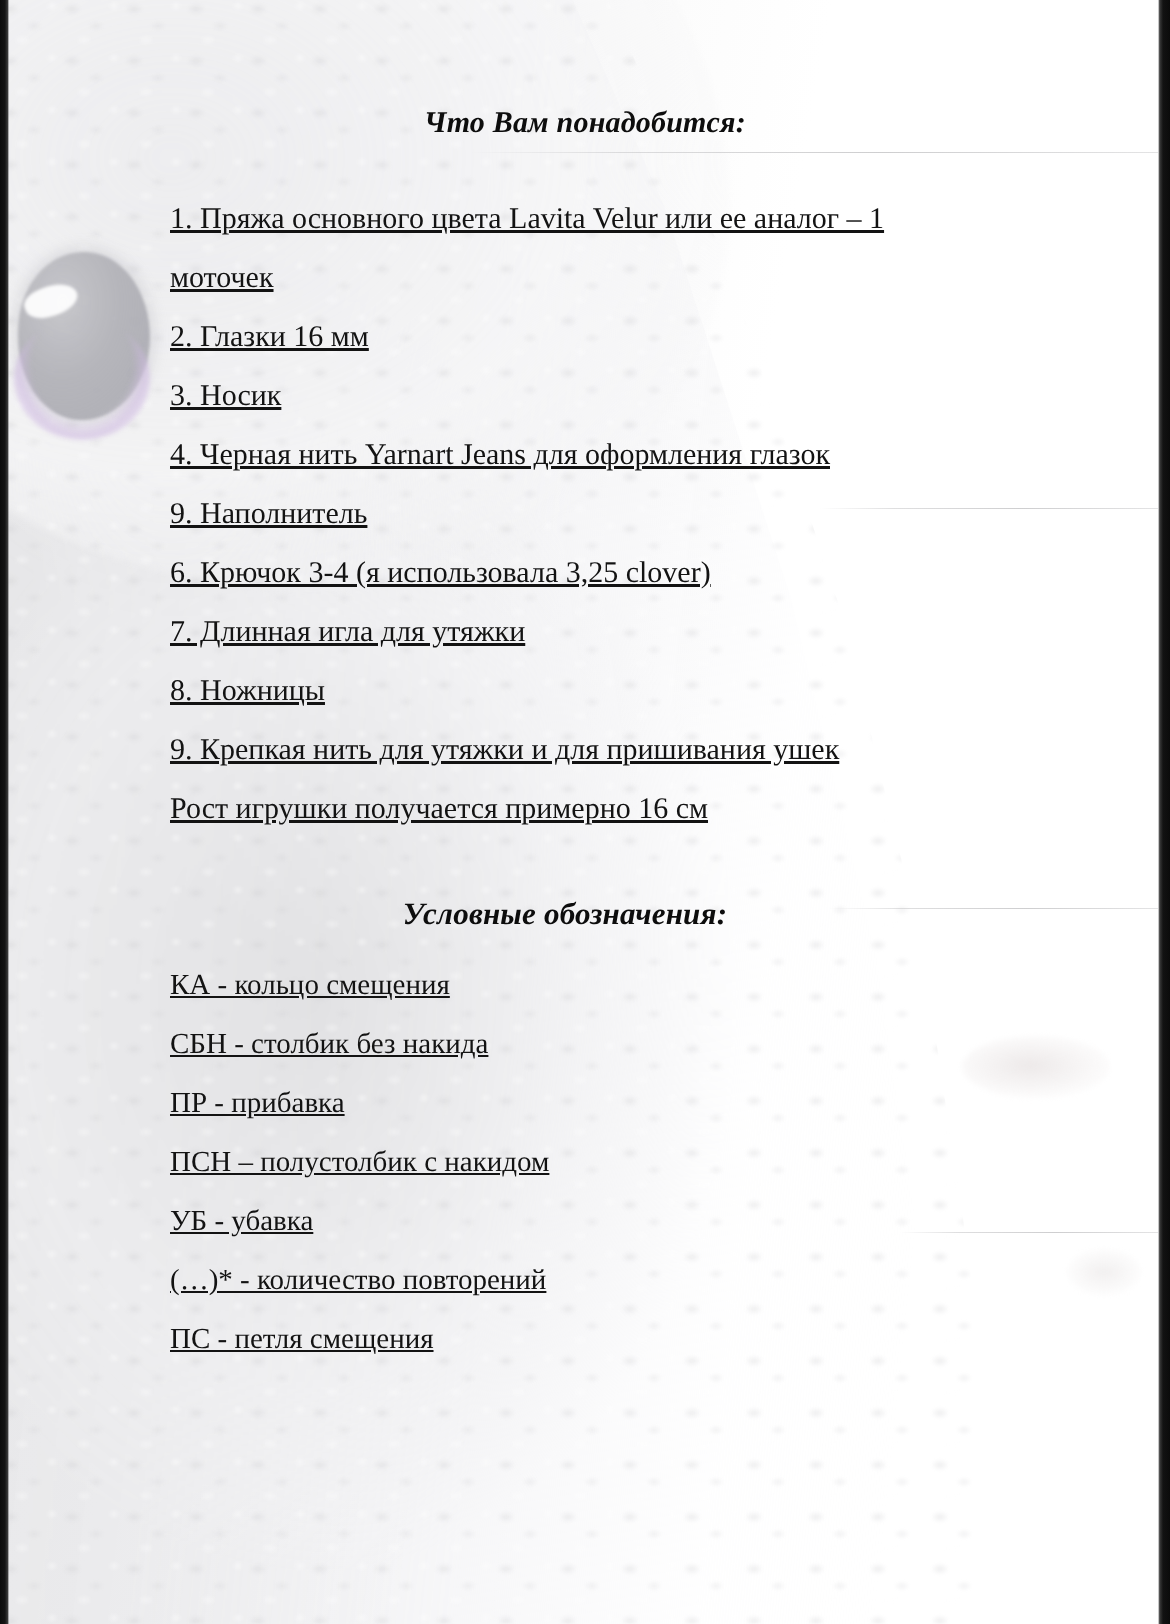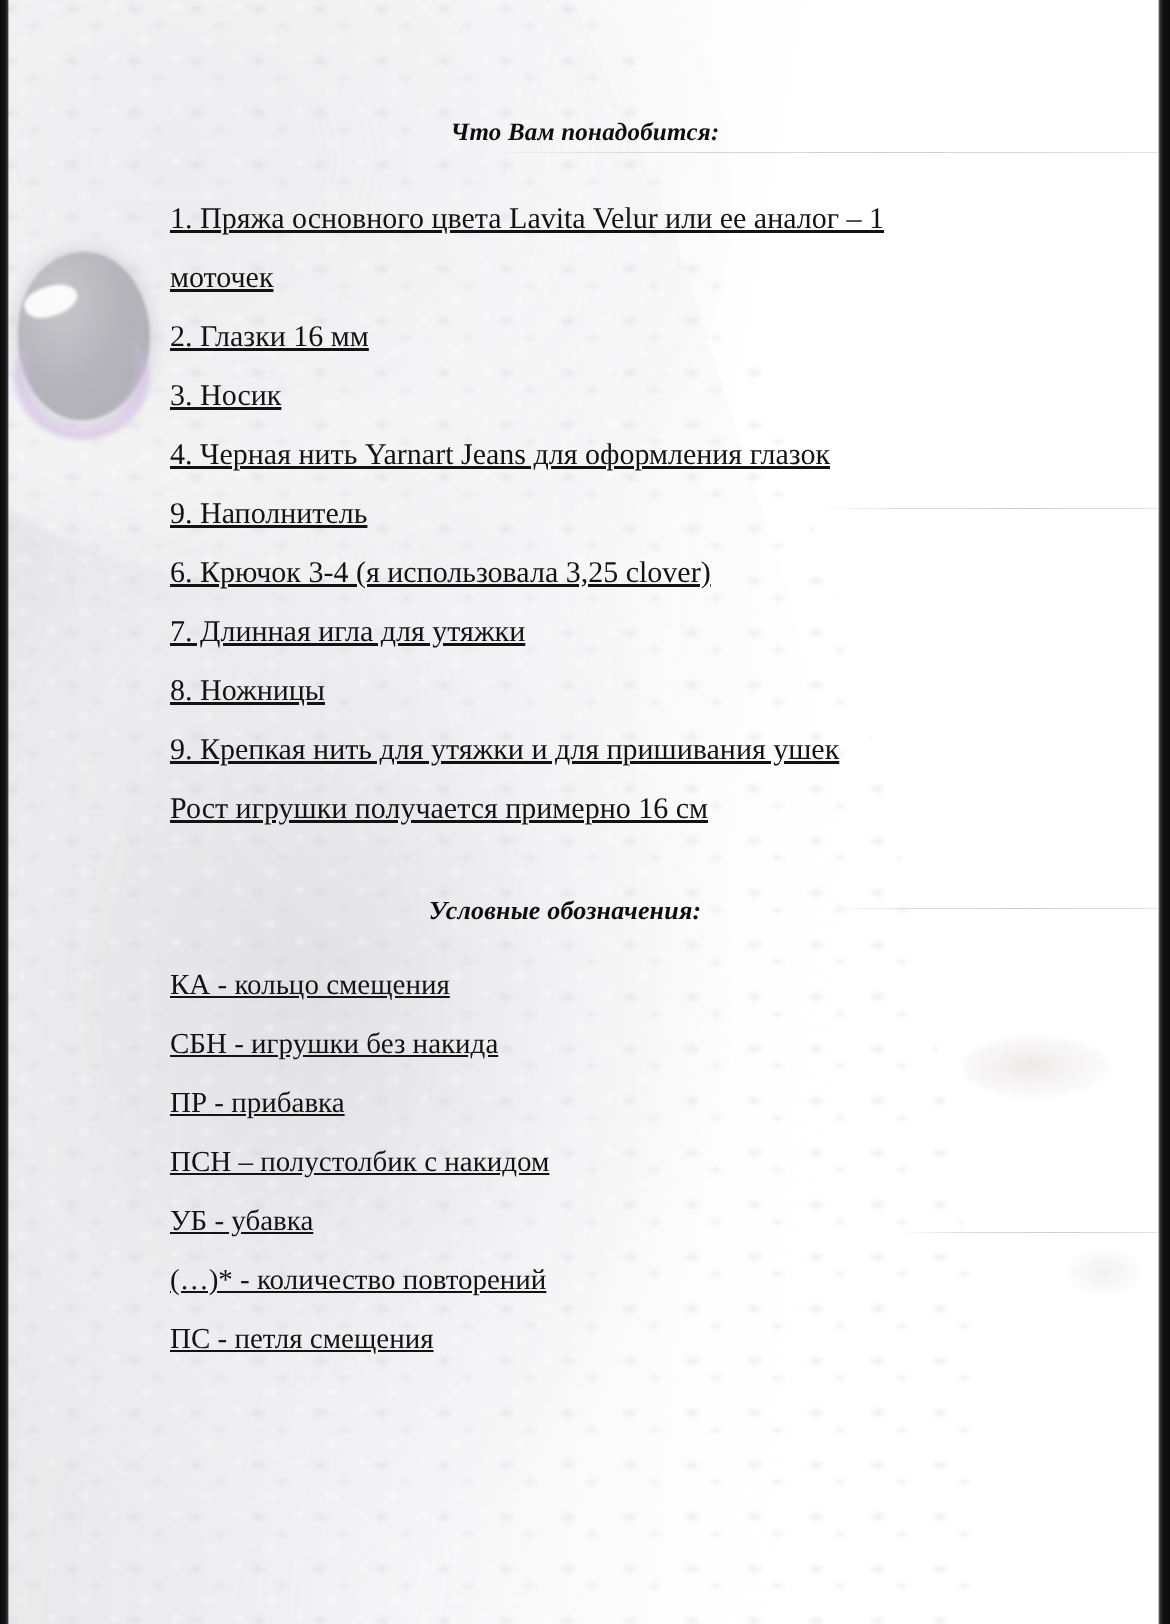--- a/index.html
+++ b/index.html
@@ -141,22 +141,22 @@
 
   .heading {
     position: absolute;
     left: 0; right: 0;
     text-align: center;
     font-weight: bold;
     font-style: italic;
     color: #0d0d0d;
     letter-spacing: .2px;
   }
-  .heading-1 { top: 119px; font-size: 25px; }
-  .heading-2 { top: 896px; font-size: 26px; padding-right: 40px; }
+  .heading-1 { top: 106px; font-size: 30px; }
+  .heading-2 { top: 896px; font-size: 31px; padding-right: 40px; }
 
   .lines {
     position: absolute;
     left: 170px;
     width: 900px;
   }
   .lines-1 { top: 189px; }
   .lines-2 { top: 956px; }
 
   .line {
@@ -211,21 +211,21 @@
       <div class="line">7. Длинная игла для утяжки</div>
       <div class="line">8. Ножницы</div>
       <div class="line">9. Крепкая нить для утяжки и для пришивания ушек</div>
       <div class="line">Рост игрушки получается примерно 16 см</div>
     </div>
 
     <div class="heading heading-2">Условные обозначения:</div>
 
     <div class="lines lines-2">
       <div class="line abbr">КА - кольцо смещения</div>
-      <div class="line abbr">СБН - игрушки без накида</div>
+      <div class="line abbr">СБН - столбик без накида</div>
       <div class="line abbr">ПР - прибавка</div>
       <div class="line abbr">ПСН – полустолбик с накидом</div>
       <div class="line abbr">УБ - убавка</div>
       <div class="line abbr">(…)* - количество повторений</div>
       <div class="line abbr">ПС - петля смещения</div>
     </div>
 
   </div>
 </div>
 

